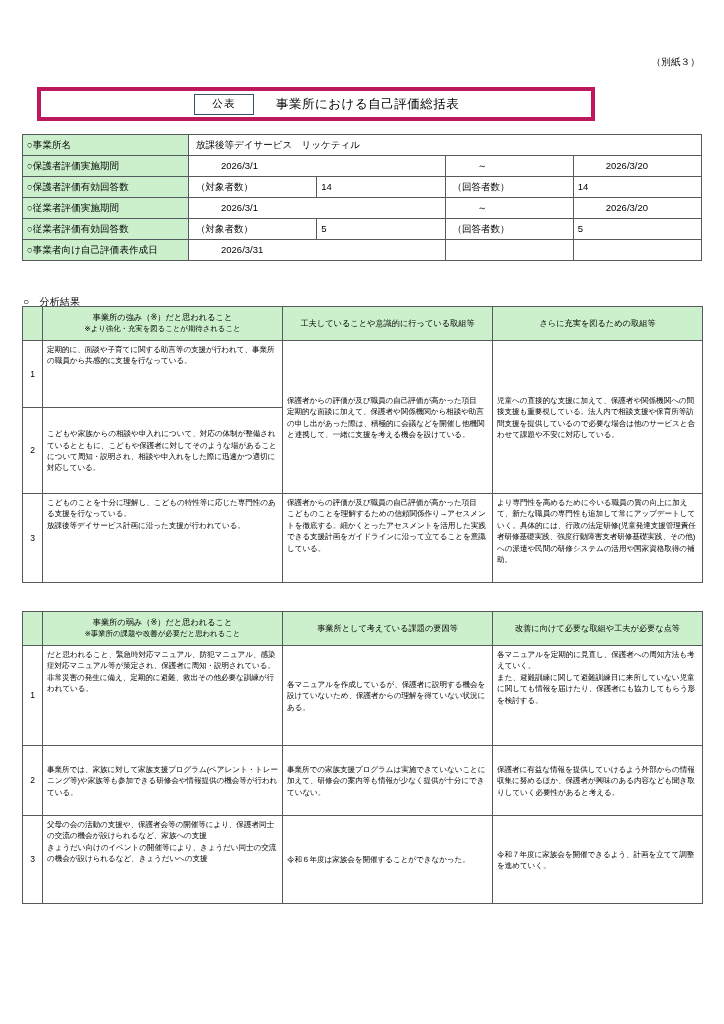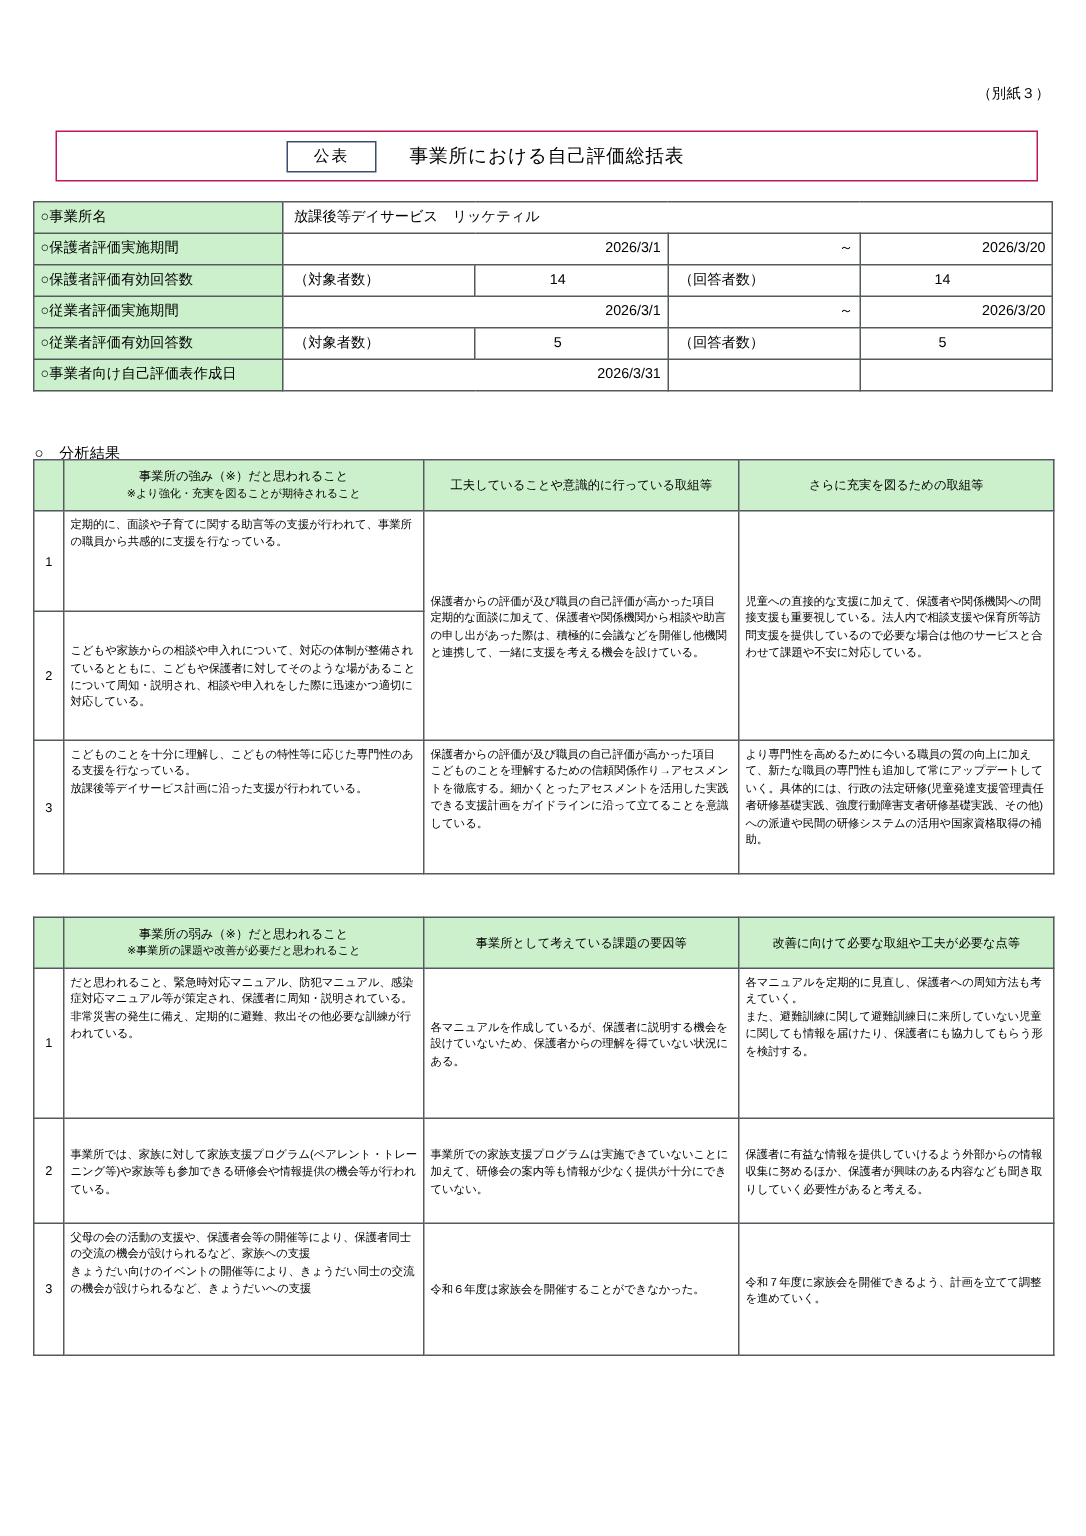--- a/index.html
+++ b/index.html
@@ -33,23 +33,23 @@
     letter-spacing: .02em;
     white-space: nowrap;
     font-family: Liberation Mono, monospace;
   }
 
   
   .title-band {
     position: absolute;
     top: 87px;
     left: 37px;
-    width: 655px;
+    width: 558px;
     height: 34px;
-    border: 1px solid #be185d;
+    border: 4px solid #be185d;
     box-sizing: border-box;
     display: flex;
     align-items: center;
   }
   .title-badge {
     margin-left: 153px;
     width: 60px;
     height: 21px;
     border: 1px solid #3a4f6c;
     box-sizing: border-box;
@@ -82,22 +82,22 @@
     box-sizing: border-box;
     vertical-align: middle;
     line-height: 1.25;
   }
   .info-table td.lbl {
     background: #ccf0cc;
     width: 166px;
     letter-spacing: .01em;
   }
   .info-table td.val-left { text-align: left; padding-left: 7px; }
-  .info-table td.val-center { text-align: right; padding-left: 32px; }
-  .info-table td.val-right { text-align: center; padding-right: 22px; }
+  .info-table td.val-center { text-align: left; padding-left: 32px; }
+  .info-table td.val-right { text-align: left; padding-right: 22px; }
 
   
   .section-heading {
     position: absolute;
     left: 23px;
     font-size: 10px;
     letter-spacing: .02em;
   }
   #analysis-heading { top: 295px; }
 

